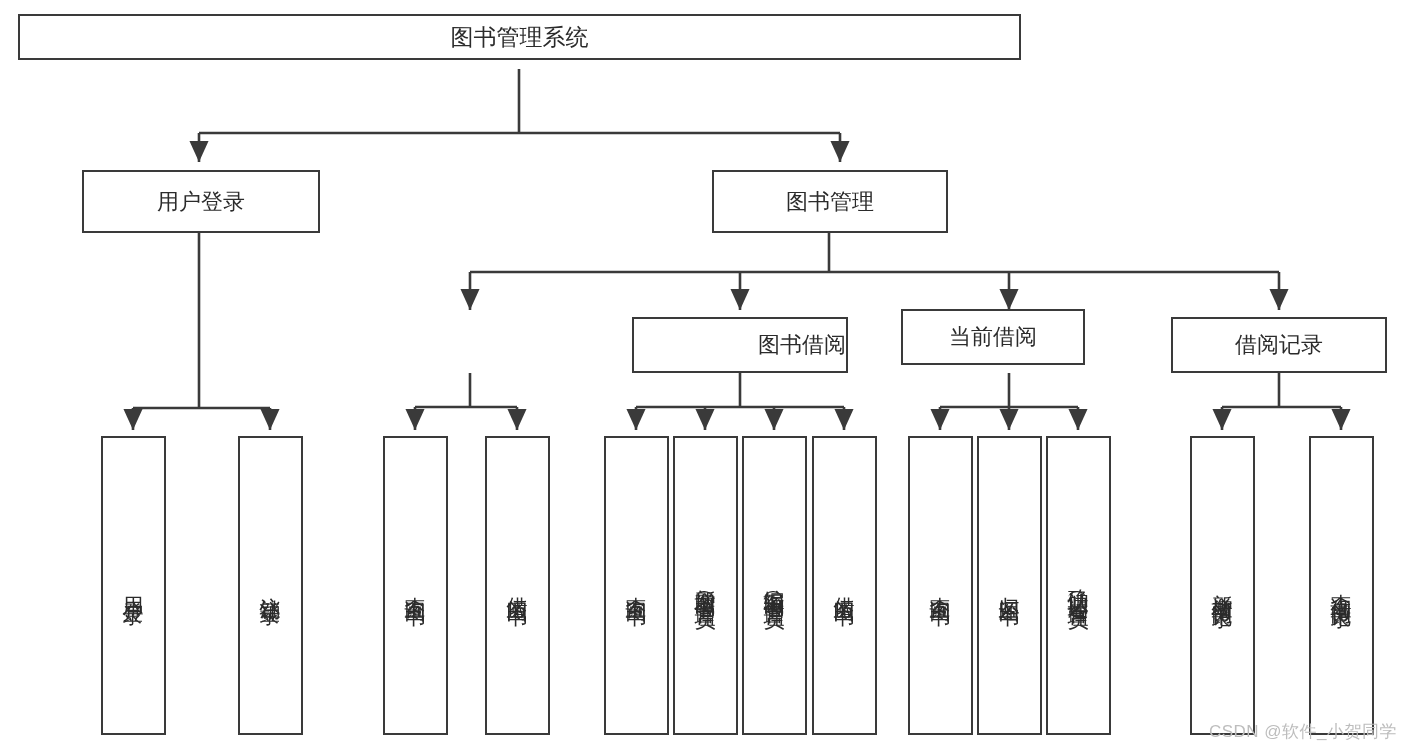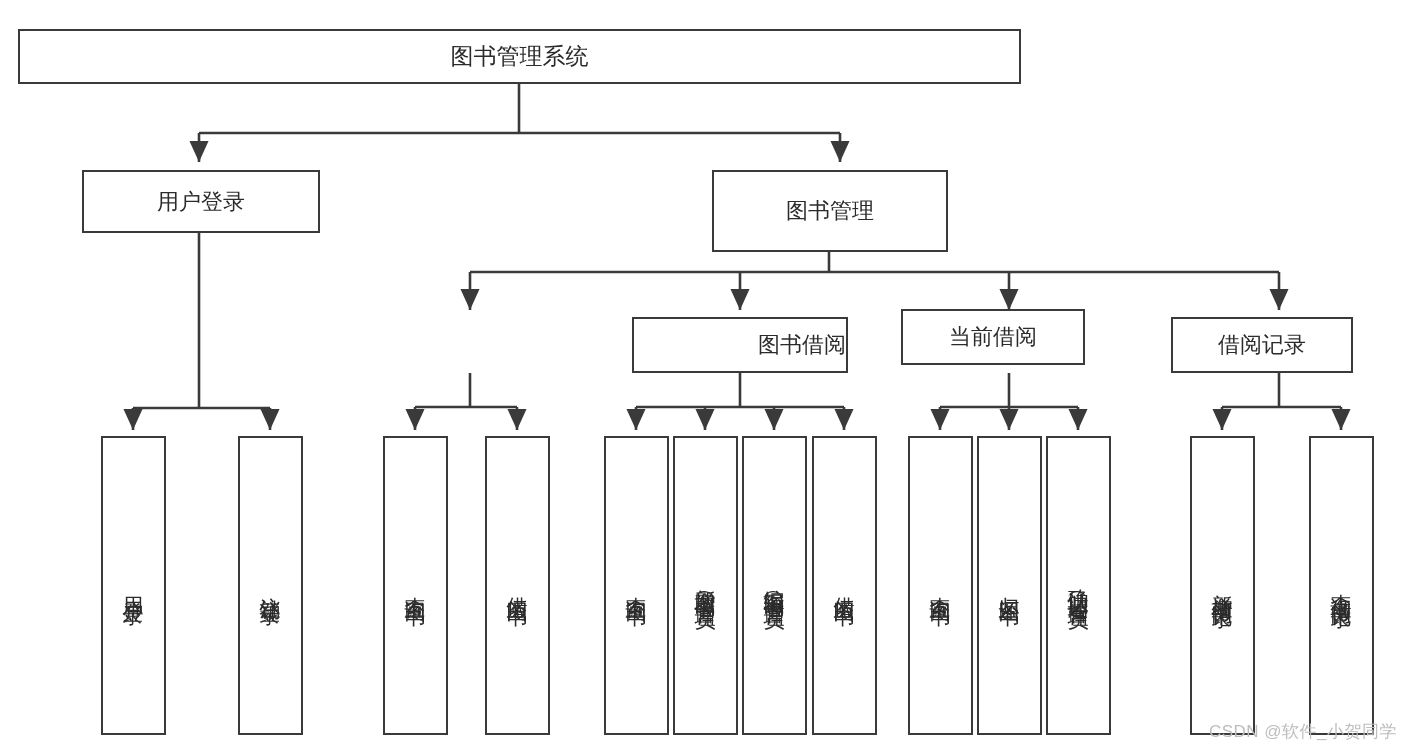--- a/index.html
+++ b/index.html
@@ -101,38 +101,38 @@
       <path d="M1009 407 L1009 430" marker-end="url(#arwD)"></path>
       <path d="M1078 407 L1078 430" marker-end="url(#arwD)"></path>
 
       <path d="M1279 373 L1279 407"></path>
       <path d="M1222 407 L1341 407"></path>
       <path d="M1222 407 L1222 430" marker-end="url(#arwD)"></path>
       <path d="M1341 407 L1341 430" marker-end="url(#arwD)"></path>
     </g>
   </svg>
 
-  <div class="node h root" style="left:18px;top:14px;width:1003px;height:55px;margin-top:15px;">
+  <div class="node h root" style="left:18px;top:14px;width:1003px;height:46px;">
     <span class="lbl">图书管理系统</span>
   </div>
 
   <div class="node h" style="left:82px;top:170px;width:238px;height:63px;">
     <span class="lbl">用户登录</span>
   </div>
-  <div class="node h" style="left:712px;top:170px;width:236px;height:82px;">
+  <div class="node h" style="left:712px;top:170px;width:236px;height:63px;">
     <span class="lbl">图书管理</span>
   </div>
 
   <div class="node h" style="left:632px;top:317px;width:216px;height:56px;justify-content:flex-end;">
     <span class="lbl">图书借阅</span>
   </div>
   <div class="node h" style="left:901px;top:309px;width:184px;height:56px;">
     <span class="lbl">当前借阅</span>
   </div>
-  <div class="node h" style="left:1171px;top:317px;width:182px;height:56px;">
+  <div class="node h" style="left:1171px;top:317px;width:216px;height:56px;">
     <span class="lbl">借阅记录</span>
   </div>
 
   <div class="node v" style="left:101px;top:436px;width:65px;height:299px;">
     <span class="lbl">用户登录</span>
   </div>
   <div class="node v" style="left:238px;top:436px;width:65px;height:299px;">
     <span class="lbl">注销登录</span>
   </div>
 

